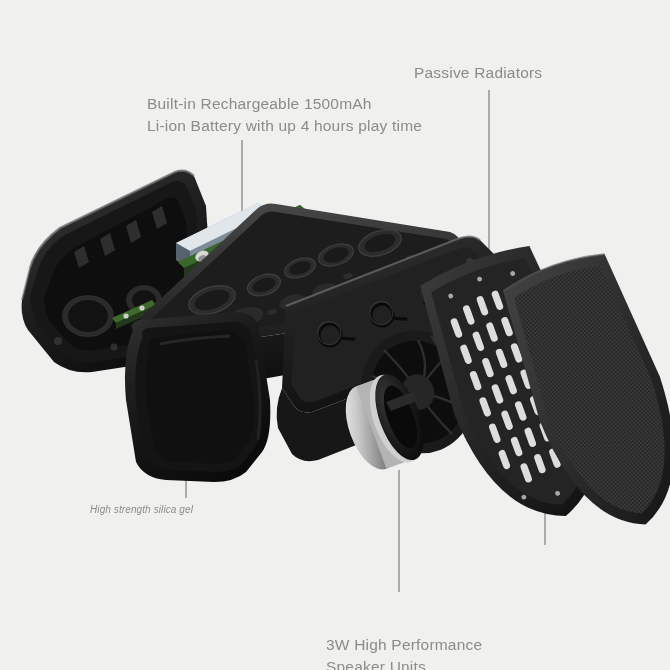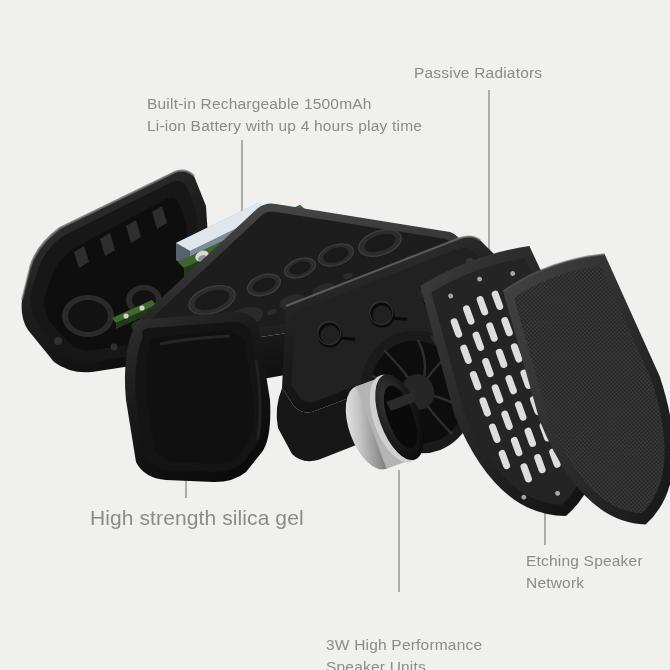--- a/index.html
+++ b/index.html
@@ -26,22 +26,23 @@
     position: absolute;
     color: #8b8b89;
     font-family: "Liberation Sans", sans-serif;
     font-size: 15.5px;
     line-height: 1.42;
     letter-spacing: 0.2px;
     white-space: pre-line;
     -webkit-font-smoothing: antialiased;
   }
   .callout.alt {
-    font-size: 21px;
+    font-size: 10px;
     letter-spacing: 0.1px;
+    font-style: italic;
   }
   .c-battery   { left: 107px; top: 93px; margin-left: 40px;  }
   .c-passive   { left: 414px; top: 62px;  }
   .c-silica    { left: 90px;  top: 503px; }
   .c-speaker   { left: 326px; top: 634px; }
   .c-etching   { left: 526px; top: 550px; }
 </style>
 </head>
 <body>
 
@@ -425,16 +426,14 @@
   <div class="callout c-battery">Built-in Rechargeable 1500mAh
 Li-ion Battery with up 4 hours play time</div>
 
   <div class="callout c-passive">Passive Radiators</div>
 
   <div class="callout alt c-silica">High strength silica gel</div>
 
   <div class="callout c-speaker">3W High Performance
 Speaker Units</div>
 
-  <div class="callout c-etching">Etching Speaker
-Network</div>
 
 </div>
 
 </body></html>

